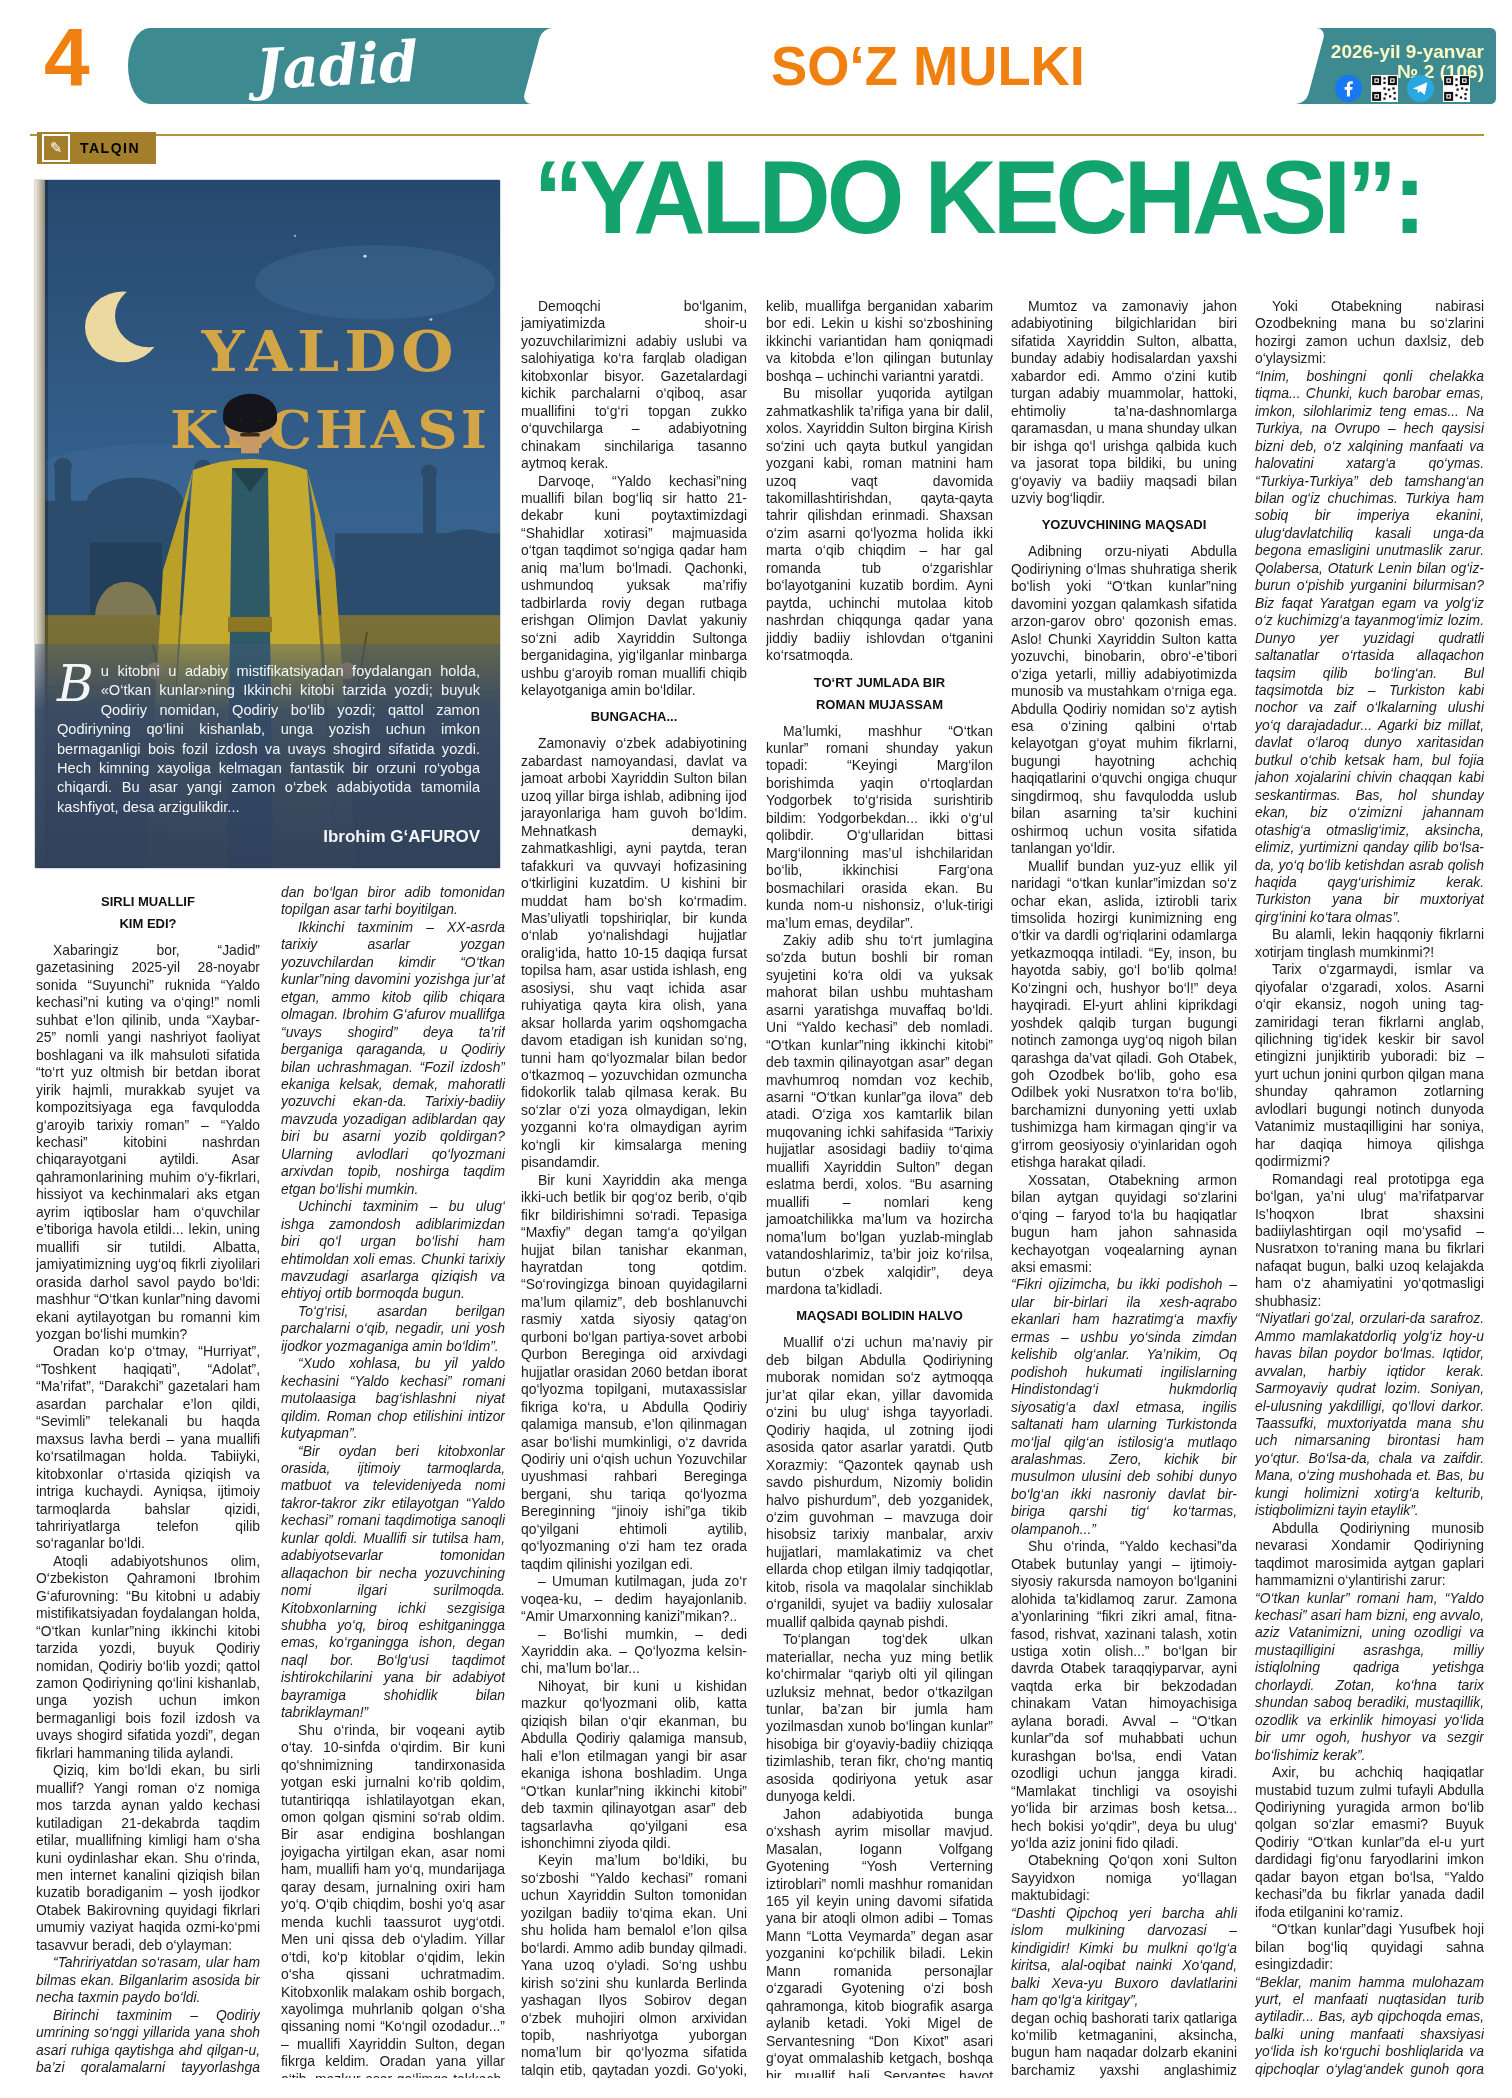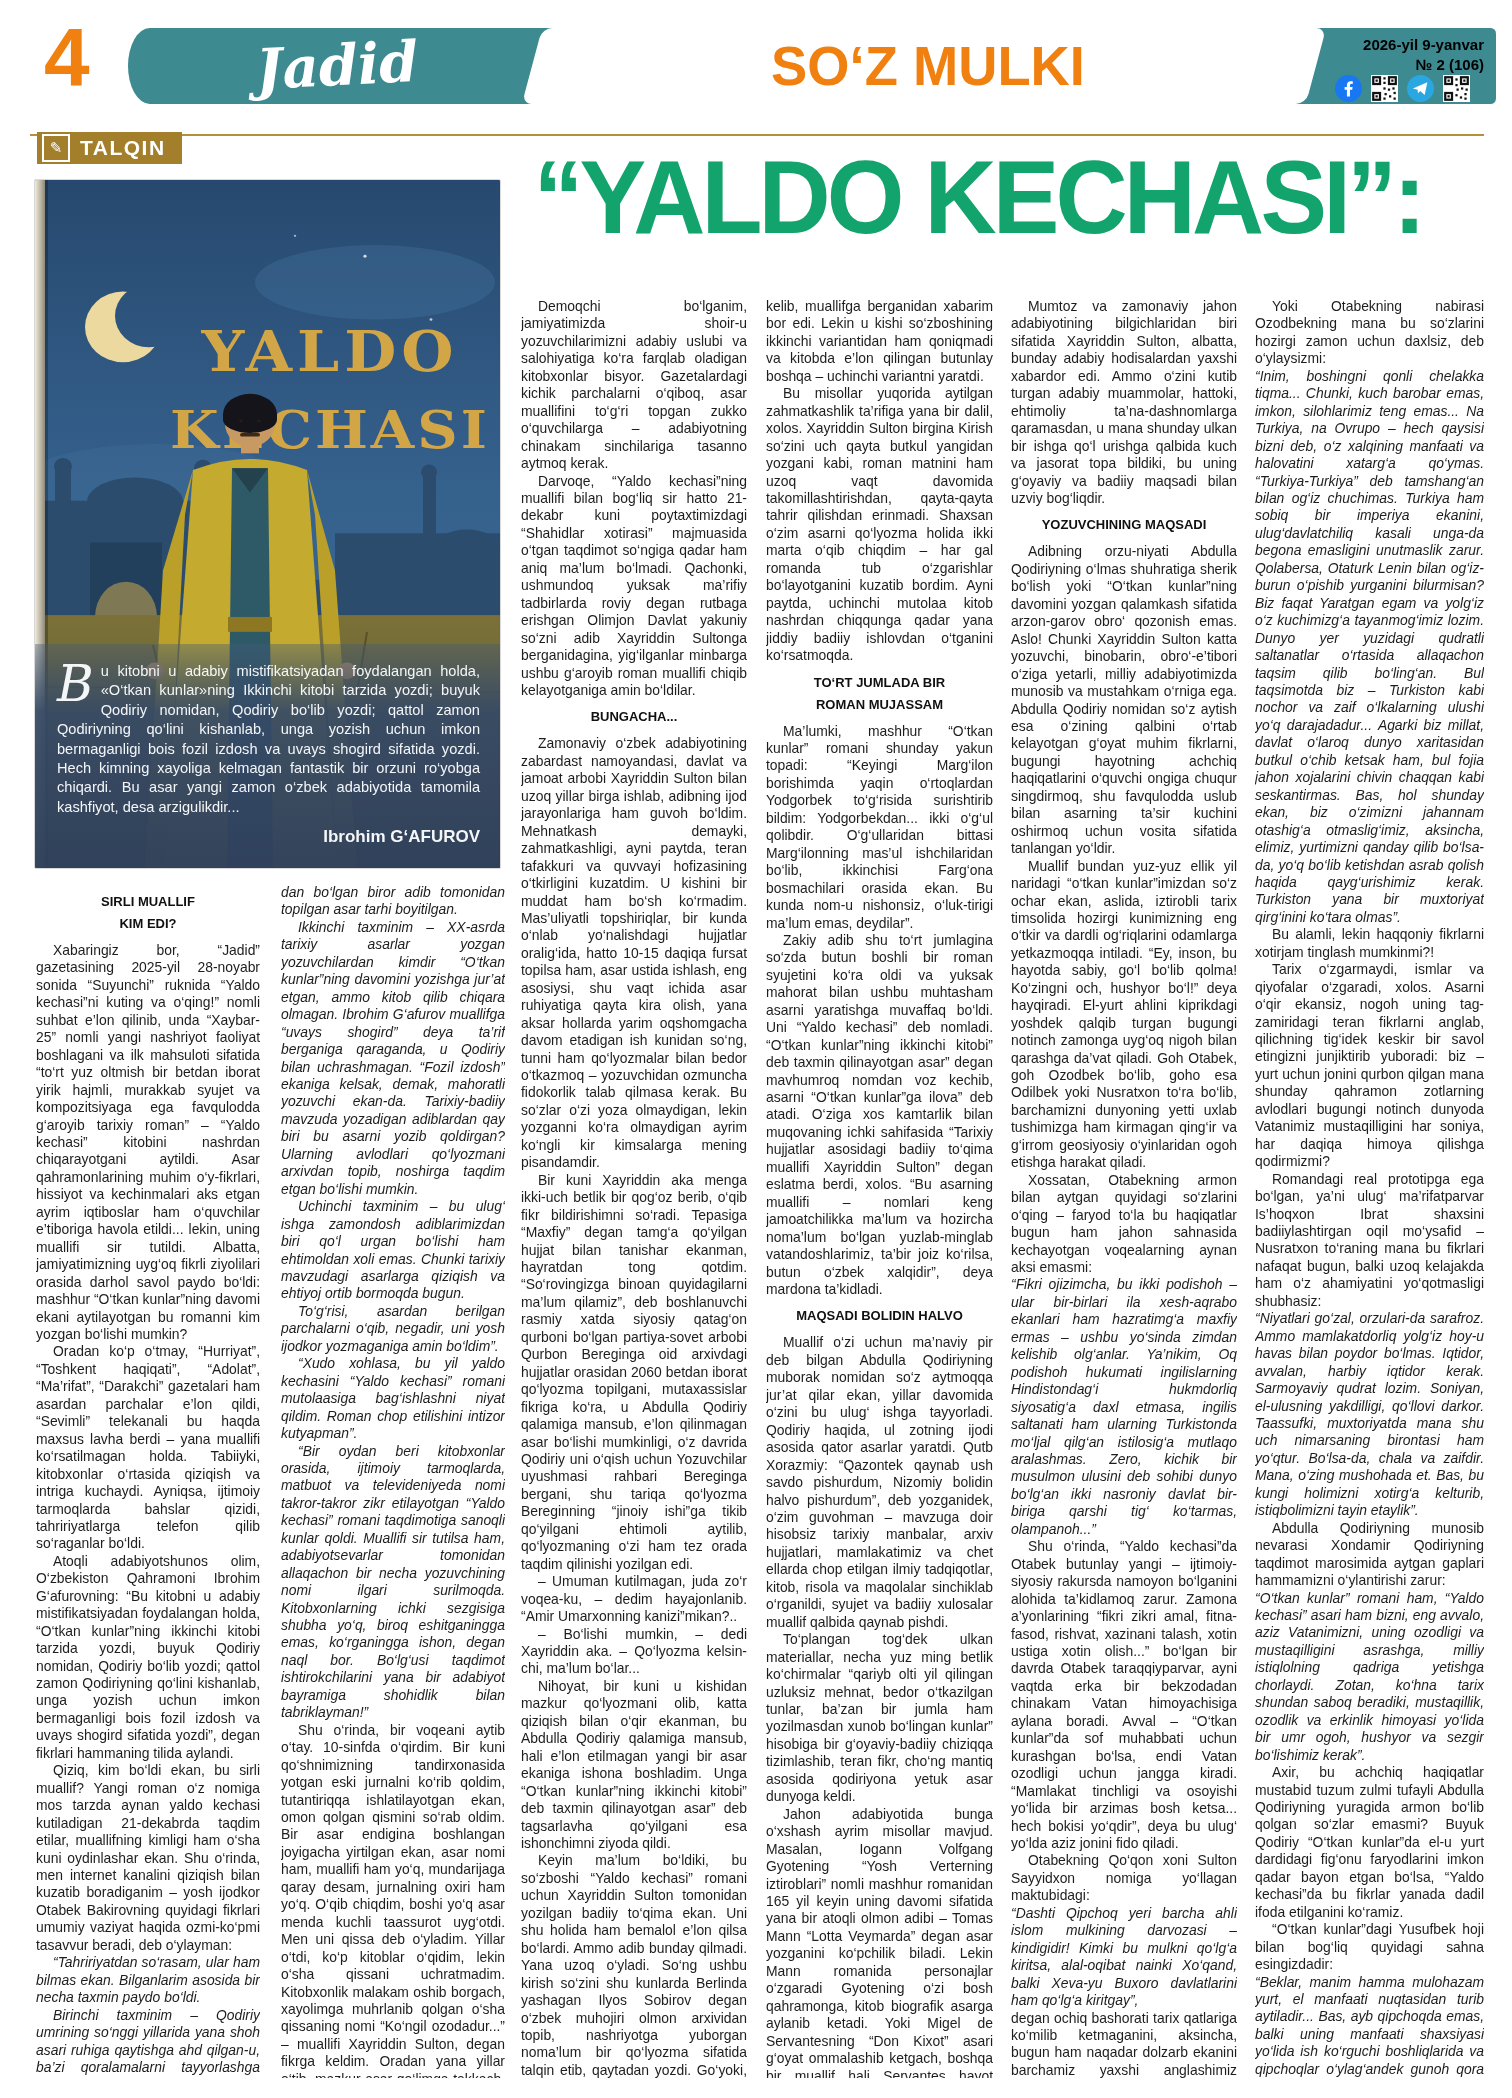--- a/index.html
+++ b/index.html
@@ -10,31 +10,31 @@
            color:#f0800f;line-height:1;}
   .banner{position:absolute;left:128px;top:28px;width:1368px;height:76px;background:#3e8a91;
           border-radius:40px 10px 10px 40px / 70px 10px 10px 70px;}
   .banner-white{position:absolute;left:404px;top:0;width:784px;height:76px;background:#fff;
           transform:skewX(-15deg);border-radius:10px;}
   .masthead{position:absolute;left:84px;top:0px;width:250px;text-align:center;color:#fff;
           font-family:"DejaVu Serif",serif;font-style:italic;font-weight:bold;font-size:56px;
           line-height:74px;transform:rotate(-3deg);}
   .section-title{position:absolute;left:470px;top:0;width:660px;text-align:center;color:#f0800f;
           font-size:56px;font-weight:bold;line-height:76px;letter-spacing:0px;transform:scaleX(.97);}
-  .issue-info{position:absolute;right:12px;top:7px;text-align:right;color:#000000;font-weight:bold;
-          font-size:15px;line-height:20px;}
+  .issue-info{position:absolute;right:12px;top:14px;text-align:right;color:#fef9c3;font-weight:bold;
+          font-size:19px;line-height:20px;}
   .social{position:absolute;right:26px;bottom:2px;display:flex;gap:9px;}
   .social .ic{width:27px;height:27px;display:block;}
   
   .gold-rule{position:absolute;left:30px;top:134px;width:1454px;height:2px;background:#b4903c;}
   .tag{position:absolute;left:37px;top:132px;height:32px;background:#a37f2b;display:flex;
        align-items:center;padding-right:16px;z-index:5;}
   .tag .pencil-box{width:24px;height:24px;border:2px solid #fff;margin:0 10px 0 5px;color:#fff;
        font-size:15px;line-height:24px;text-align:center;}
-  .tag .tag-label{color:#ffffff;font-weight:bold;font-size:21px;letter-spacing:1.5px;}
+  .tag .tag-label{color:#000000;font-weight:bold;font-size:14px;letter-spacing:1.5px;}
   
   .headline{position:absolute;left:468px;top:146px;width:1020px;margin:0;text-align:center;
        font-size:103px;line-height:1;font-weight:bold;color:#13a36d;letter-spacing:-4px;
        transform:scaleX(.97);transform-origin:center;white-space:nowrap;}
   
   .book-cover{position:absolute;left:35px;top:180px;width:465px;height:688px;margin:0;
        border-radius:1px;overflow:hidden;box-shadow:0 0 0 1px rgba(0,0,0,.15);}
   .book-cover svg{position:absolute;left:0;top:0;width:100%;height:100%;}
   .cover-quote{position:absolute;left:0;bottom:0;width:100%;height:224px;box-sizing:border-box;
        padding:18px 20px 8px 22px;color:#f4f6f8;font-size:14.6px;line-height:1.33;text-align:justify;

